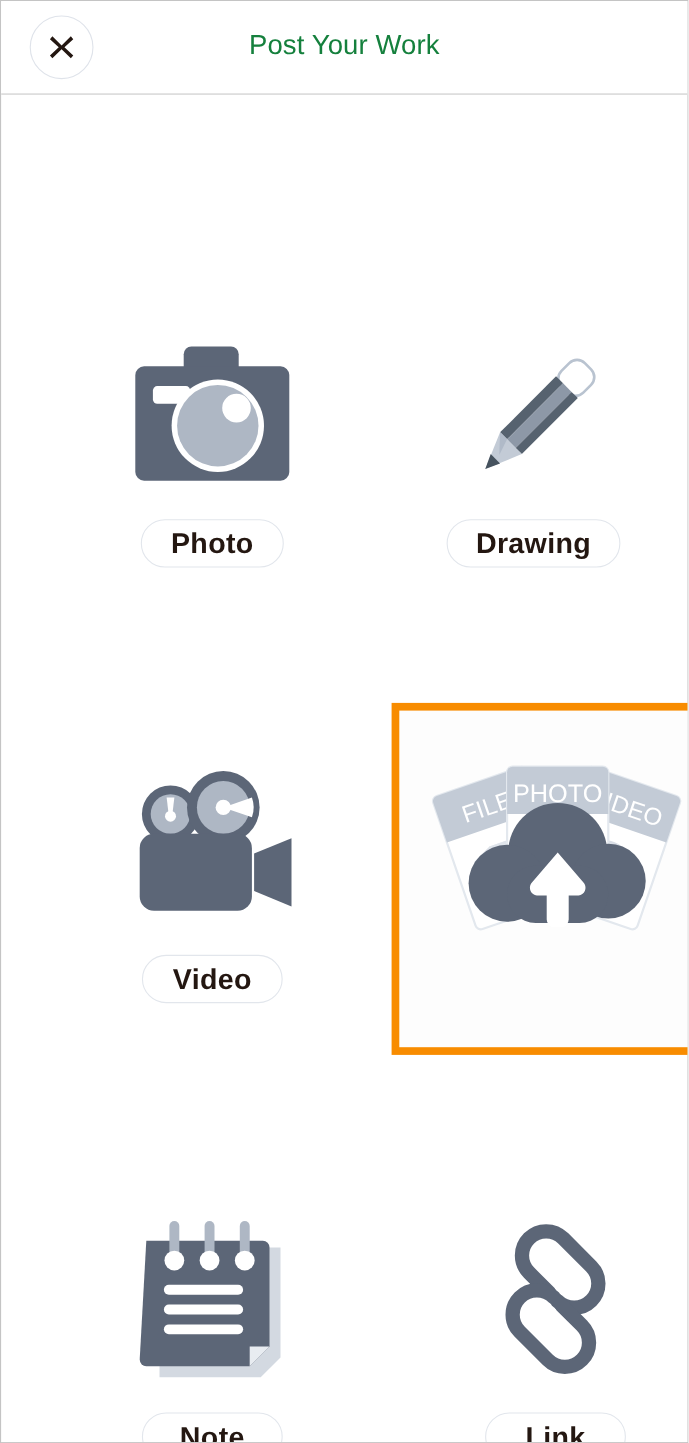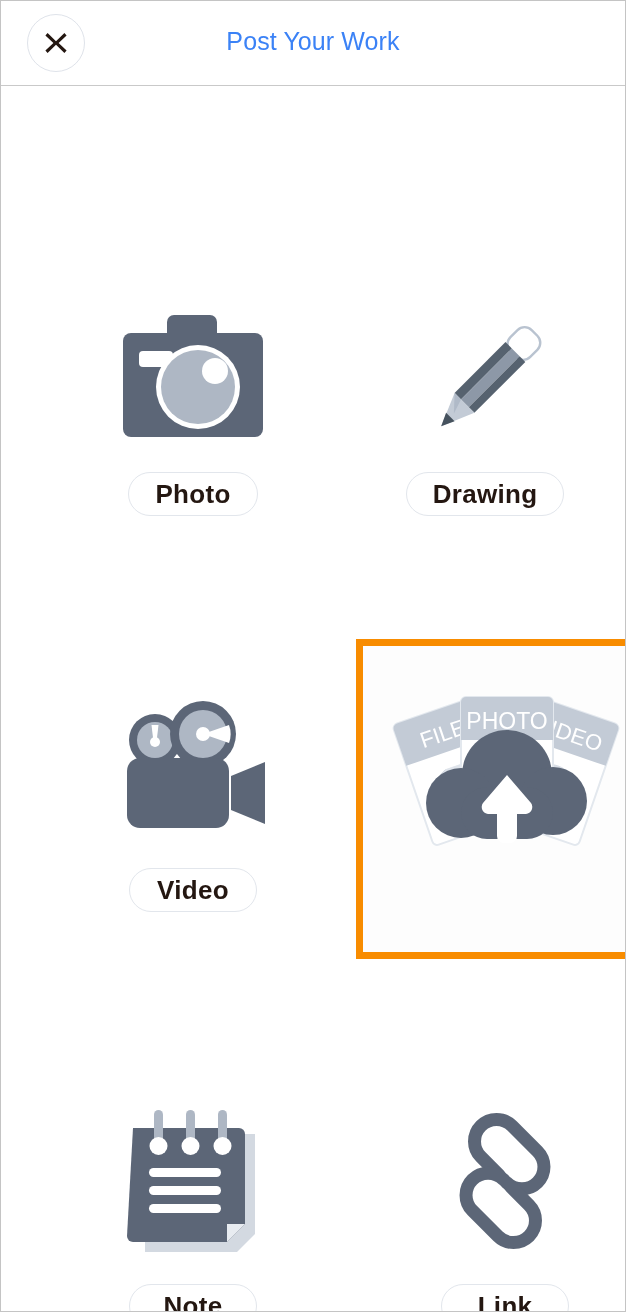--- a/index.html
+++ b/index.html
@@ -45,21 +45,21 @@
     cursor: pointer;
   }
   .close-btn svg { display:block; }
   .header-title {
     position: absolute;
     left: 0;
     right: 0;
     top: 26px;
     text-align: center;
     font-size: 25px;
-    color: #3b82f6;
+    color: #15803d;
     letter-spacing: .1px;
   }
 
   
   .grid {
     position: relative;
     width: 624px;
     height: 1225px;
   }
   .tile {

